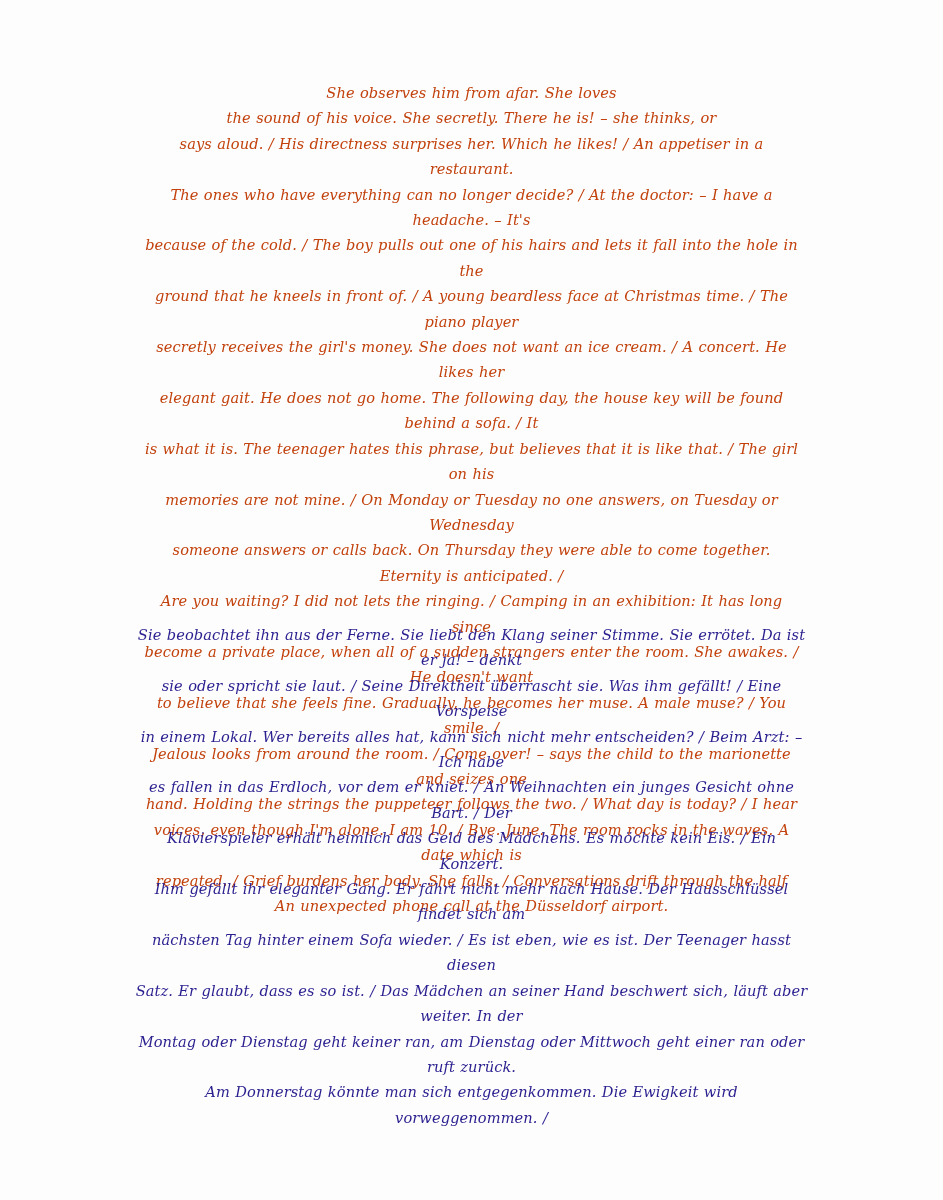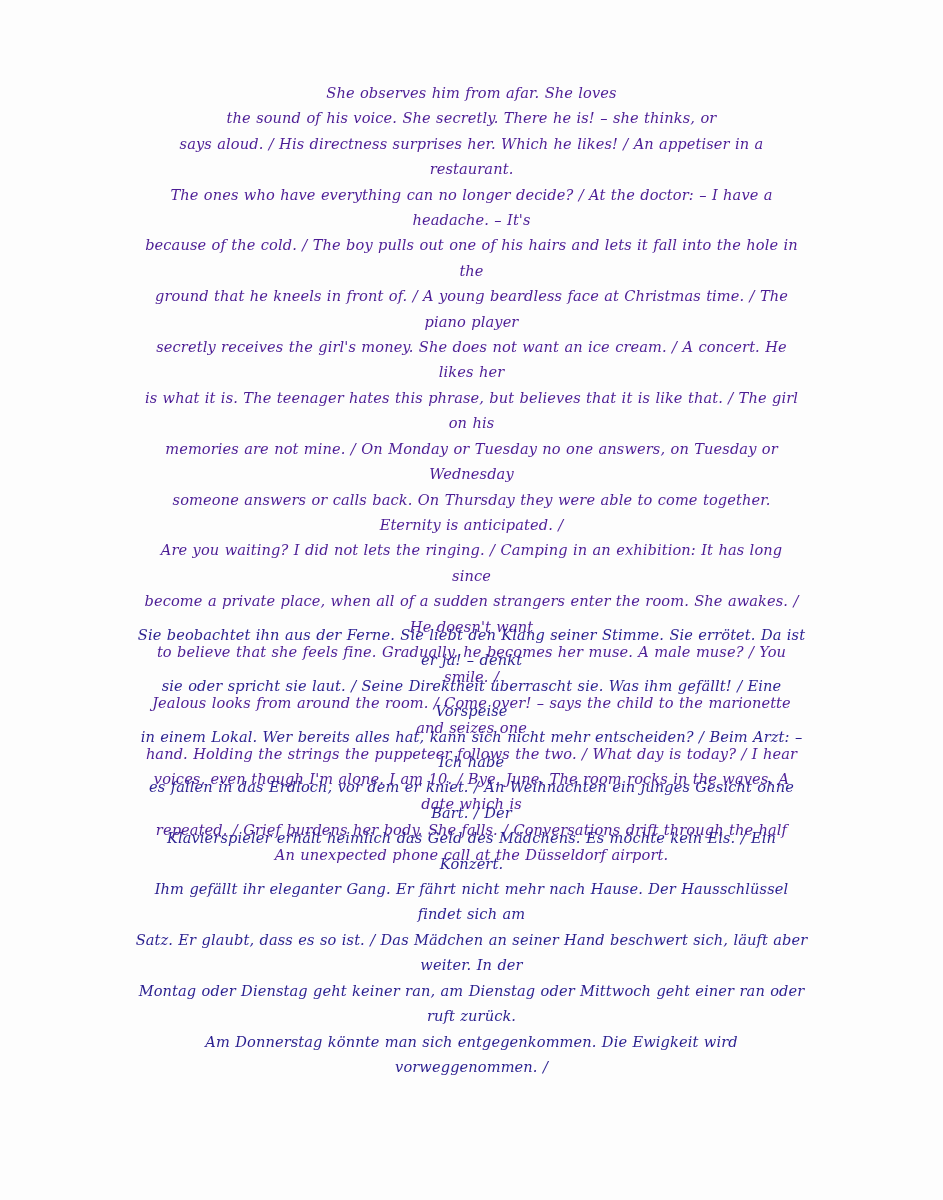--- a/index.html
+++ b/index.html
@@ -45,46 +45,48 @@
   .poem-line {
     display: block;
     white-space: pre-wrap;
   }
 </style>
 </head>
 <body style="color: rgb(42, 31, 143);">
 
 <div class="page" style="background: rgb(253, 253, 253);">
 
-  <div class="poem-block" id="block-en" style="color: #4c1d95;">
+  <div class="poem-block" id="block-en" style="color: #c2410c;">
       <span class="poem-line">She observes him from afar. She loves</span>
       <span class="poem-line">the sound of his voice. She secretly. There he is! – she thinks, or</span>
       <span class="poem-line">says aloud. / His directness surprises her. Which he likes! / An appetiser in a restaurant.</span>
       <span class="poem-line">The ones who have everything can no longer decide? / At the doctor: – I have a headache. – It's</span>
       <span class="poem-line">because of the cold. / The boy pulls out one of his hairs and lets it fall into the hole in the</span>
       <span class="poem-line">ground that he kneels in front of. / A young beardless face at Christmas time. / The piano player</span>
       <span class="poem-line">secretly receives the girl's money. She does not want an ice cream. / A concert. He likes her</span>
+      <span class="poem-line">elegant gait. He does not go home. The following day, the house key will be found behind a sofa. / It</span>
       <span class="poem-line">is what it is. The teenager hates this phrase, but believes that it is like that. / The girl on his</span>
       <span class="poem-line">memories are not mine. / On Monday or Tuesday no one answers, on Tuesday or Wednesday</span>
       <span class="poem-line">someone answers or calls back. On Thursday they were able to come together. Eternity is anticipated. /</span>
       <span class="poem-line">Are you waiting? I did not lets the ringing. / Camping in an exhibition: It has long since</span>
       <span class="poem-line">become a private place, when all of a sudden strangers enter the room. She awakes. / He doesn't want</span>
       <span class="poem-line">to believe that she feels fine. Gradually, he becomes her muse. A male muse? / You smile. /</span>
       <span class="poem-line">Jealous looks from around the room. / Come over! – says the child to the marionette and seizes one</span>
       <span class="poem-line">hand. Holding the strings the puppeteer follows the two. / What day is today? / I hear</span>
       <span class="poem-line">voices, even though I'm alone. I am 10. / Bye. June. The room rocks in the waves. A date which is</span>
       <span class="poem-line">repeated. / Grief burdens her body. She falls. / Conversations drift through the half</span>
       <span class="poem-line">An unexpected phone call at the Düsseldorf airport.</span>
     </div>
 
   <div class="poem-block" id="block-de" style="color: rgb(42, 31, 143);">
       <span class="poem-line">Sie beobachtet ihn aus der Ferne. Sie liebt den Klang seiner Stimme. Sie errötet. Da ist er ja! – denkt</span>
       <span class="poem-line">sie oder spricht sie laut. / Seine Direktheit überrascht sie. Was ihm gefällt! / Eine Vorspeise</span>
       <span class="poem-line">in einem Lokal. Wer bereits alles hat, kann sich nicht mehr entscheiden? / Beim Arzt: – Ich habe</span>
       <span class="poem-line">es fallen in das Erdloch, vor dem er kniet. / An Weihnachten ein junges Gesicht ohne Bart. / Der</span>
       <span class="poem-line">Klavierspieler erhält heimlich das Geld des Mädchens. Es möchte kein Eis. / Ein Konzert.</span>
       <span class="poem-line">Ihm gefällt ihr eleganter Gang. Er fährt nicht mehr nach Hause. Der Hausschlüssel findet sich am</span>
+      <span class="poem-line">nächsten Tag hinter einem Sofa wieder. / Es ist eben, wie es ist. Der Teenager hasst diesen</span>
       <span class="poem-line">Satz. Er glaubt, dass es so ist. / Das Mädchen an seiner Hand beschwert sich, läuft aber weiter. In der</span>
       <span class="poem-line">Montag oder Dienstag geht keiner ran, am Dienstag oder Mittwoch geht einer ran oder ruft zurück.</span>
       <span class="poem-line">Am Donnerstag könnte man sich entgegenkommen. Die Ewigkeit wird vorweggenommen. /</span>
     </div>
 
 </div>
 
 </body></html>

